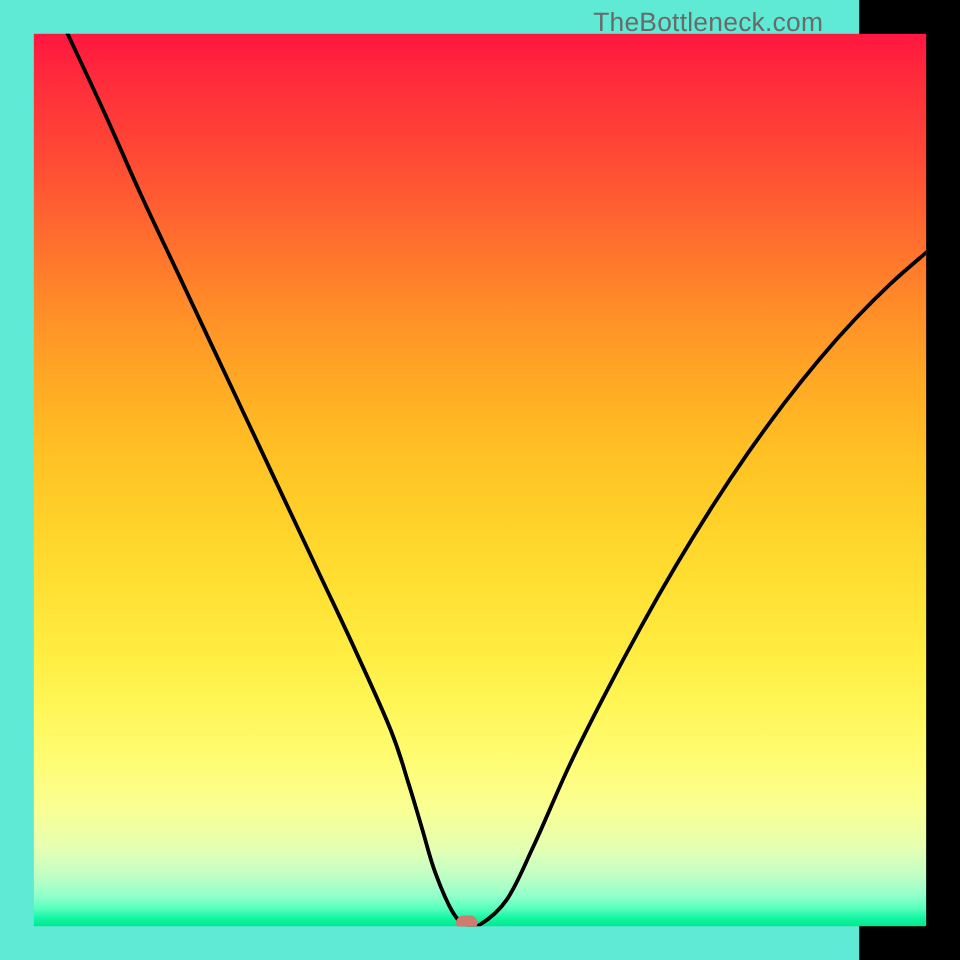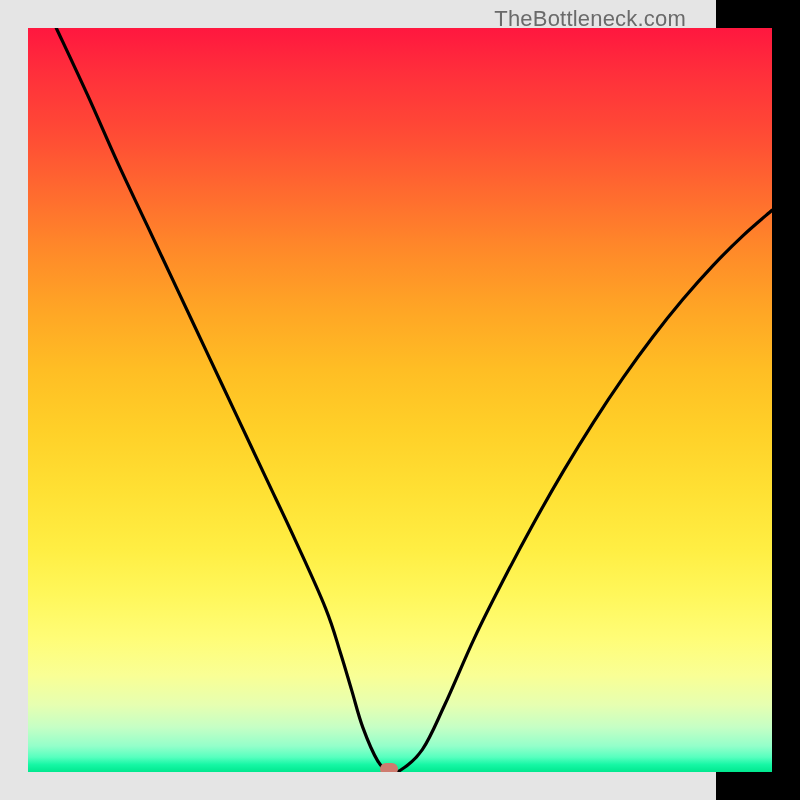--- a/index.html
+++ b/index.html
@@ -10,21 +10,21 @@
     position: relative;
     font-family: Arial, sans-serif;
     overflow: hidden;
   }
   .frame {
     position: absolute;
     top: 0;
     left: 0;
     width: 716px;
     height: 800px;
-    background: #e5e5e5;
+    background: #5eead4;
   }
   .plot-area {
     position: absolute;
     top: 28px;
     left: 28px;
     width: 744px;
     height: 744px;
     overflow: hidden;
   }
   .gradient-bg {

